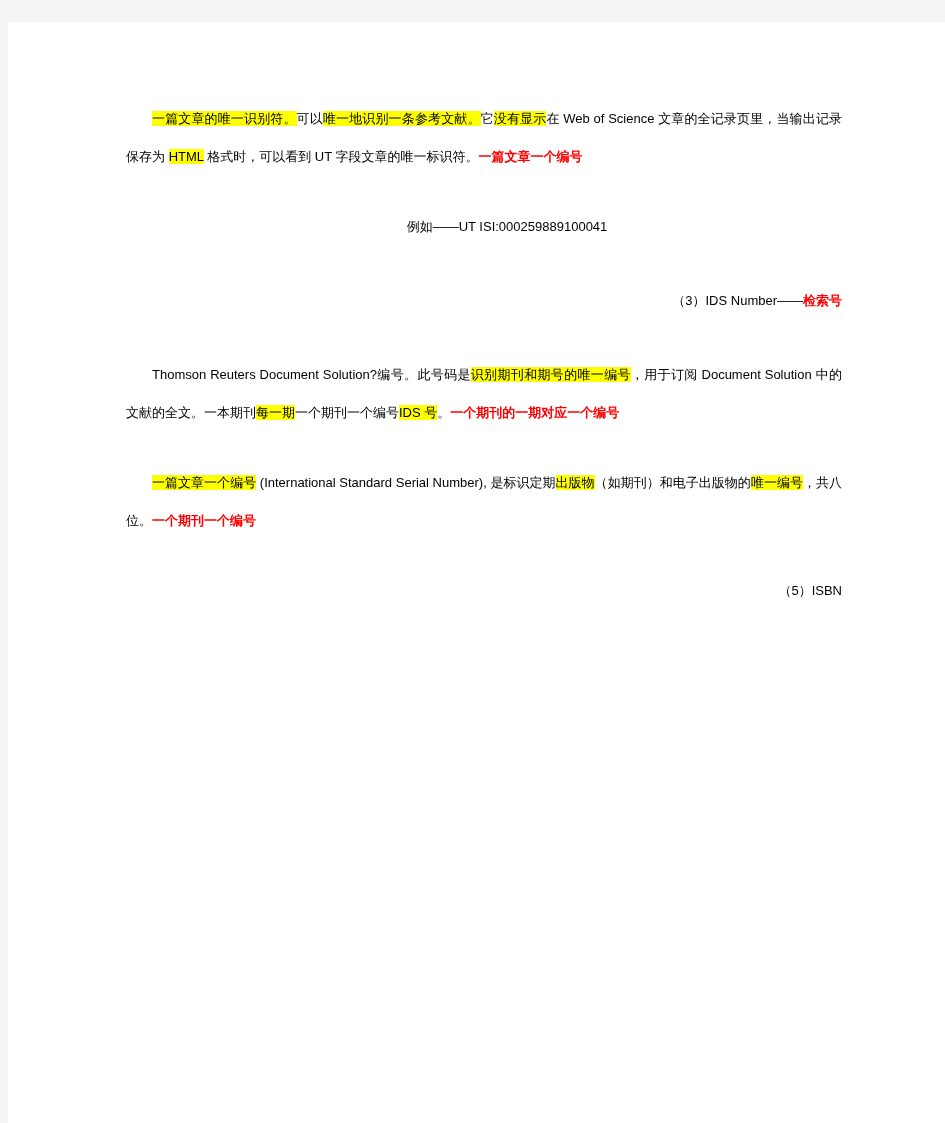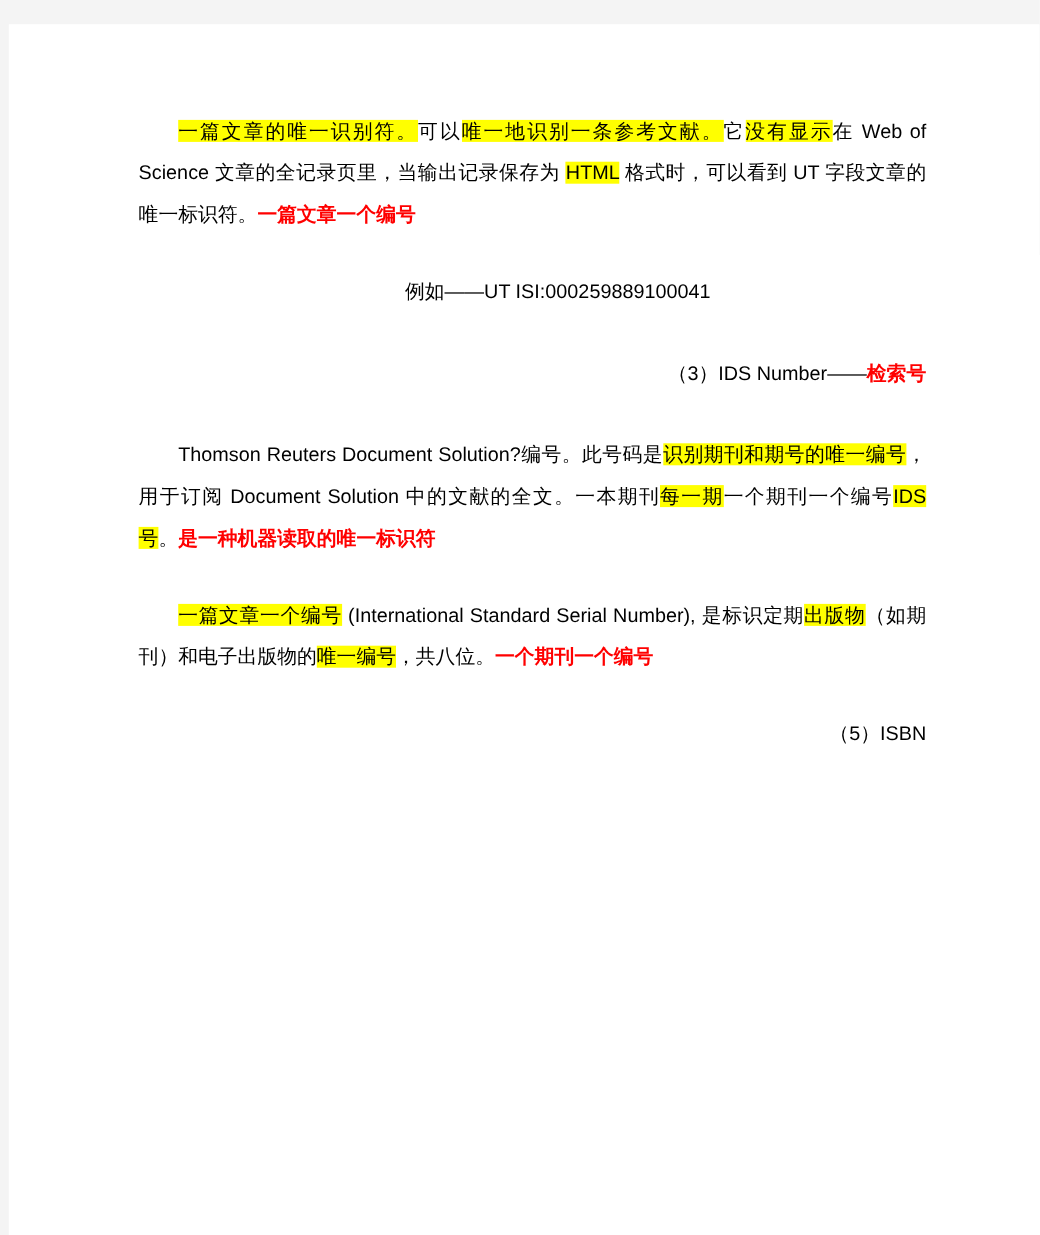--- a/index.html
+++ b/index.html
@@ -25,21 +25,21 @@
   }
 
   #doc-body {
     position: absolute;
     left: 118px;
     top: 78px;
     width: 716px;
   }
 
   .para {
-    font-size: 18px;
+    font-size: 13px;
     line-height: 38px;
     color: #000000;
     text-align: justify;
     text-justify: inter-ideograph;
     margin: 0;
     word-break: break-word;
   }
 
   .para.body {
     margin-bottom: 32px;
@@ -73,17 +73,17 @@
   }
 </style>
 </head>
 <body>
 
 <div id="page">
   <div id="doc-body">
       <p class="para body indent"><span class="hl">一篇文章的唯一识别符。</span><span>可以</span><span class="hl">唯一地识别一条参考文献。</span><span>它</span><span class="hl">没有显示</span><span>在 Web of Science 文章的全记录页里，当输出记录保存为 </span><span class="hl">HTML</span><span> 格式时，可以看到 UT 字段文章的唯一标识符。</span><span class="rd">一篇文章一个编号</span></p>
       <p class="para example"><span>例如——UT ISI:000259889100041</span></p>
       <p class="para heading"><span>（3）IDS Number——</span><span class="rd">检索号</span></p>
-      <p class="para body indent"><span>Thomson Reuters Document Solution?编号。此号码是</span><span class="hl">识别期刊和期号的唯一编号</span><span>，用于订阅 Document Solution 中的文献的全文。一本期刊</span><span class="hl">每一期</span><span>一个期刊一个编号</span><span class="hl">IDS 号</span><span>。</span><span class="rd">是一种机器读取的唯一标识符</span></p>
+      <p class="para body indent"><span>Thomson Reuters Document Solution?编号。此号码是</span><span class="hl">识别期刊和期号的唯一编号</span><span>，用于订阅 Document Solution 中的文献的全文。一本期刊</span><span class="hl">每一期</span><span>一个期刊一个编号</span><span class="hl">IDS 号</span><span>。</span><span class="rd">一个期刊的一期对应一个编号</span></p>
       <p class="para body indent"><span class="hl">一篇文章一个编号</span><span> (International Standard Serial Number), 是标识定期</span><span class="hl">出版物</span><span>（如期刊）和电子出版物的</span><span class="hl">唯一编号</span><span>，共八位。</span><span class="rd">一个期刊一个编号</span></p>
       <p class="para heading"><span>（5）ISBN</span></p>
     </div>
 </div>
 
 </body></html>

